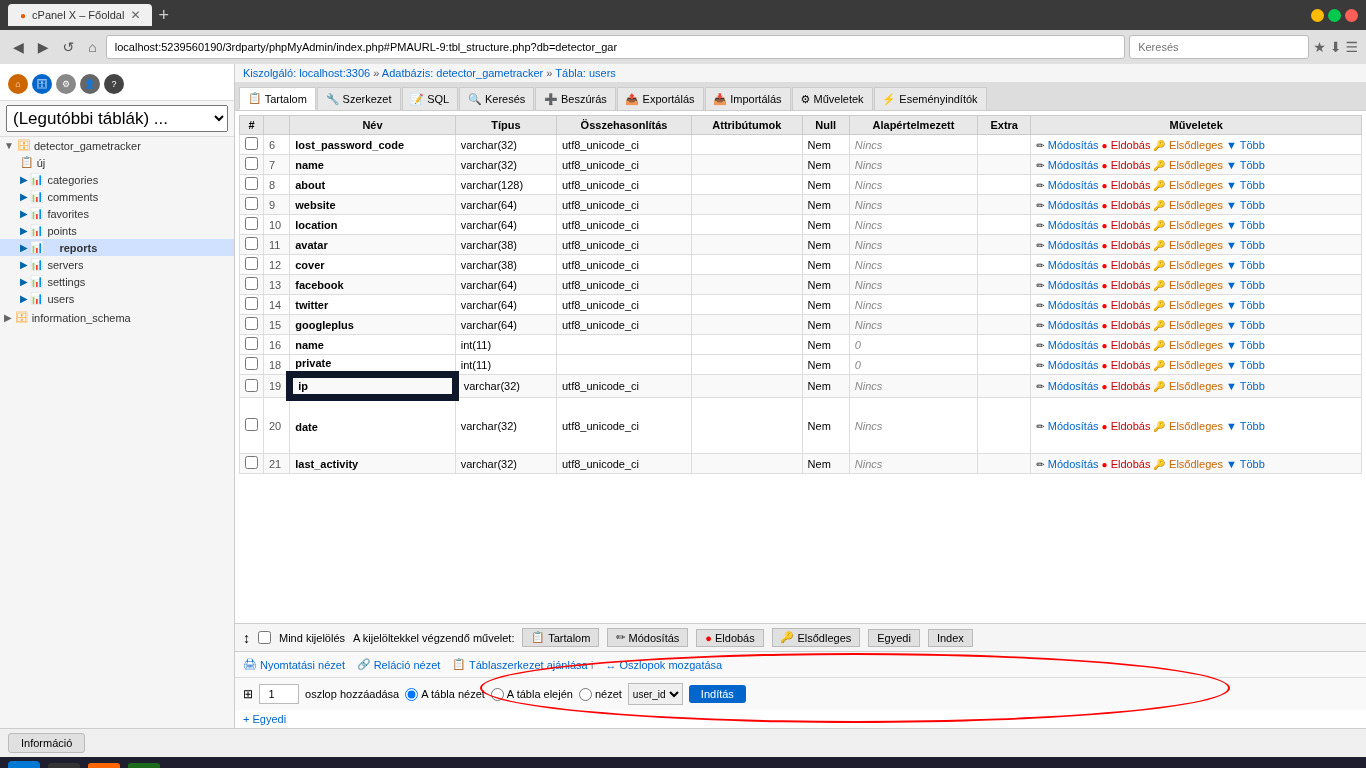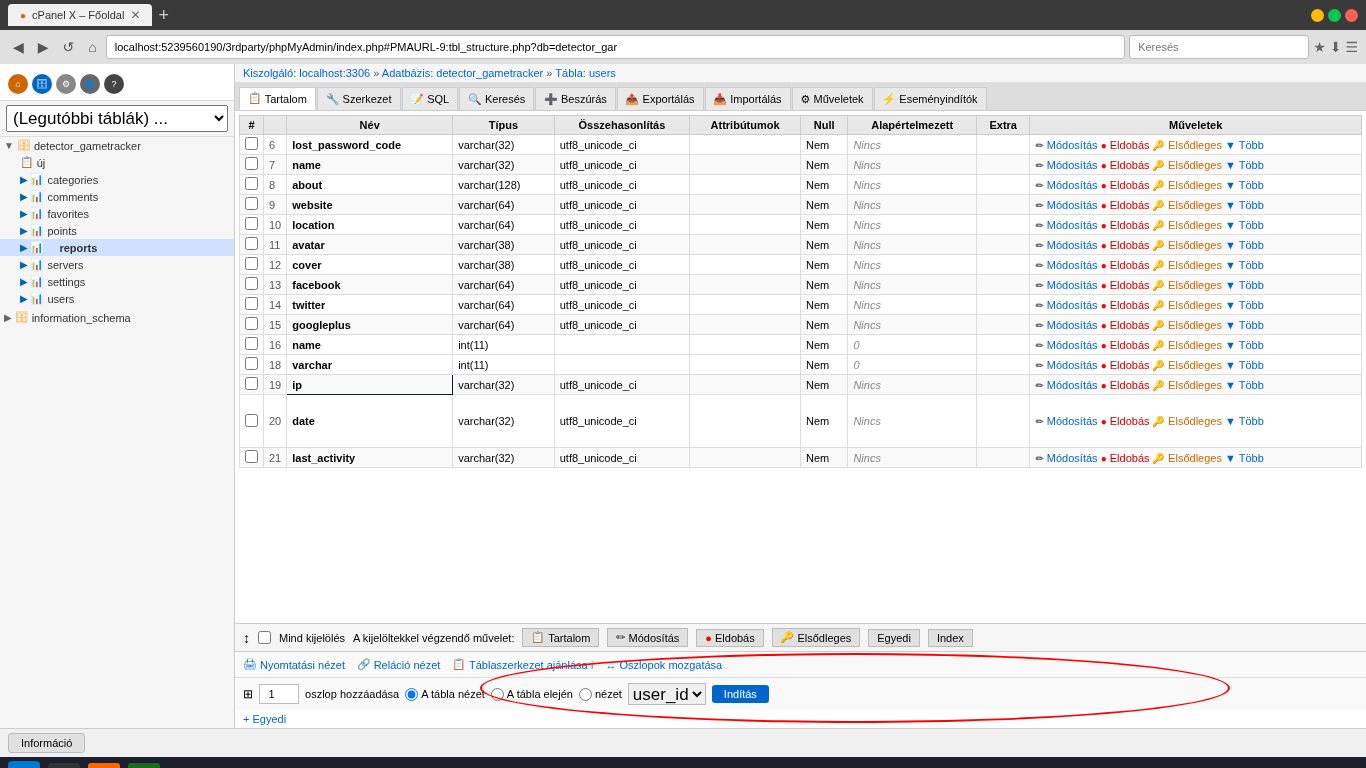--- a/index.html
+++ b/index.html
@@ -430,21 +430,21 @@
       <span style="font-size:10px;">🔑</span>
       <a href="#" style="color:#cc6600; text-decoration:none; font-size:11px; cursor:pointer;">Elsődleges</a>
       <a href="#" style="color:#0066cc; text-decoration:none; font-size:11px; cursor:pointer;">▼ Több</a>
     </td>
   </tr>
             <tr style="background: rgb(255, 255, 255);">
     <td style="border:1px solid #ddd; padding:2px 5px; text-align:center;">
       <input type="checkbox" style="">
     </td>
     <td style="border:1px solid #ddd; padding:2px 5px; color:#555;">18</td>
-    <td style="border:1px solid #ddd; padding:2px 5px; font-weight:bold;">varchar</td>
+    <td style="border:1px solid #ddd; padding:2px 5px; font-weight:bold;">private</td>
     <td style="border:1px solid #ddd; padding:2px 5px;">int(11)</td>
     <td style="border:1px solid #ddd; padding:2px 5px;"></td>
     <td style="border:1px solid #ddd; padding:2px 5px;"></td>
     <td style="border:1px solid #ddd; padding:2px 5px;">Nem</td>
     <td style="border:1px solid #ddd; padding:2px 5px; font-style:italic; color:#888;">0</td>
     <td style="border:1px solid #ddd; padding:2px 5px;"></td>
     <td style="border:1px solid #ddd; padding:2px 5px; white-space:nowrap;">
       <span style="font-size:10px;">✏</span>
       <a href="#" style="color:#0066cc; text-decoration:none; font-size:11px; cursor:pointer;">Módosítás</a>
       <span style="color:red; font-size:10px;">●</span>
@@ -452,21 +452,21 @@
       <span style="font-size:10px;">🔑</span>
       <a href="#" style="color:#cc6600; text-decoration:none; font-size:11px; cursor:pointer;">Elsődleges</a>
       <a href="#" style="color:#0066cc; text-decoration:none; font-size:11px; cursor:pointer;">▼ Több</a>
     </td>
   </tr>
             <tr style="background: rgb(249, 249, 249);">
     <td style="border:1px solid #ddd; padding:2px 5px; text-align:center;">
       <input type="checkbox" style="">
     </td>
     <td style="border:1px solid #ddd; padding:2px 5px; color:#555;">19</td>
-    <td style="border:1px solid #0f172a; padding:2px 5px; font-weight:bold;">ip</td>
+    <td style="border:7px solid #0f172a; padding:2px 5px; font-weight:bold;">ip</td>
     <td style="border:1px solid #ddd; padding:2px 5px;">varchar(32)</td>
     <td style="border:1px solid #ddd; padding:2px 5px;">utf8_unicode_ci</td>
     <td style="border:1px solid #ddd; padding:2px 5px;"></td>
     <td style="border:1px solid #ddd; padding:2px 5px;">Nem</td>
     <td style="border:1px solid #ddd; padding:2px 5px; font-style:italic; color:#888;">Nincs</td>
     <td style="border:1px solid #ddd; padding:2px 5px;"></td>
     <td style="border:1px solid #ddd; padding:2px 5px; white-space:nowrap;">
       <span style="font-size:10px;">✏</span>
       <a href="#" style="color:#0066cc; text-decoration:none; font-size:11px; cursor:pointer;">Módosítás</a>
       <span style="color:red; font-size:10px;">●</span>
@@ -586,21 +586,21 @@
           <span>A tábla nézet</span>
         </label>
         <label style="display:flex; align-items:center; gap:3px;">
           <input type="radio" name="col_pos" style="">
           <span>A tábla elején</span>
         </label>
         <label style="display:flex; align-items:center; gap:3px;">
           <input type="radio" name="col_pos" style="">
           <span>nézet</span>
         </label>
-        <select style="height:22px; font-size:17px; border:1px solid #bbb;">
+        <select style="height:22px; font-size:10px; border:1px solid #bbb;">
           <option>user_id</option>
         </select>
         <button style="padding:3px 12px; background:#0066cc; color:white; border:none; cursor:pointer; font-size:11px; border-radius:3px;">Indítás</button>
       </div>
 
       <div style="padding:3px 8px; font-size:11px;">
         <a href="#" style="color:#0066cc; text-decoration:none;">+ Egyedi</a>
       </div>
     </div>
   </div>

